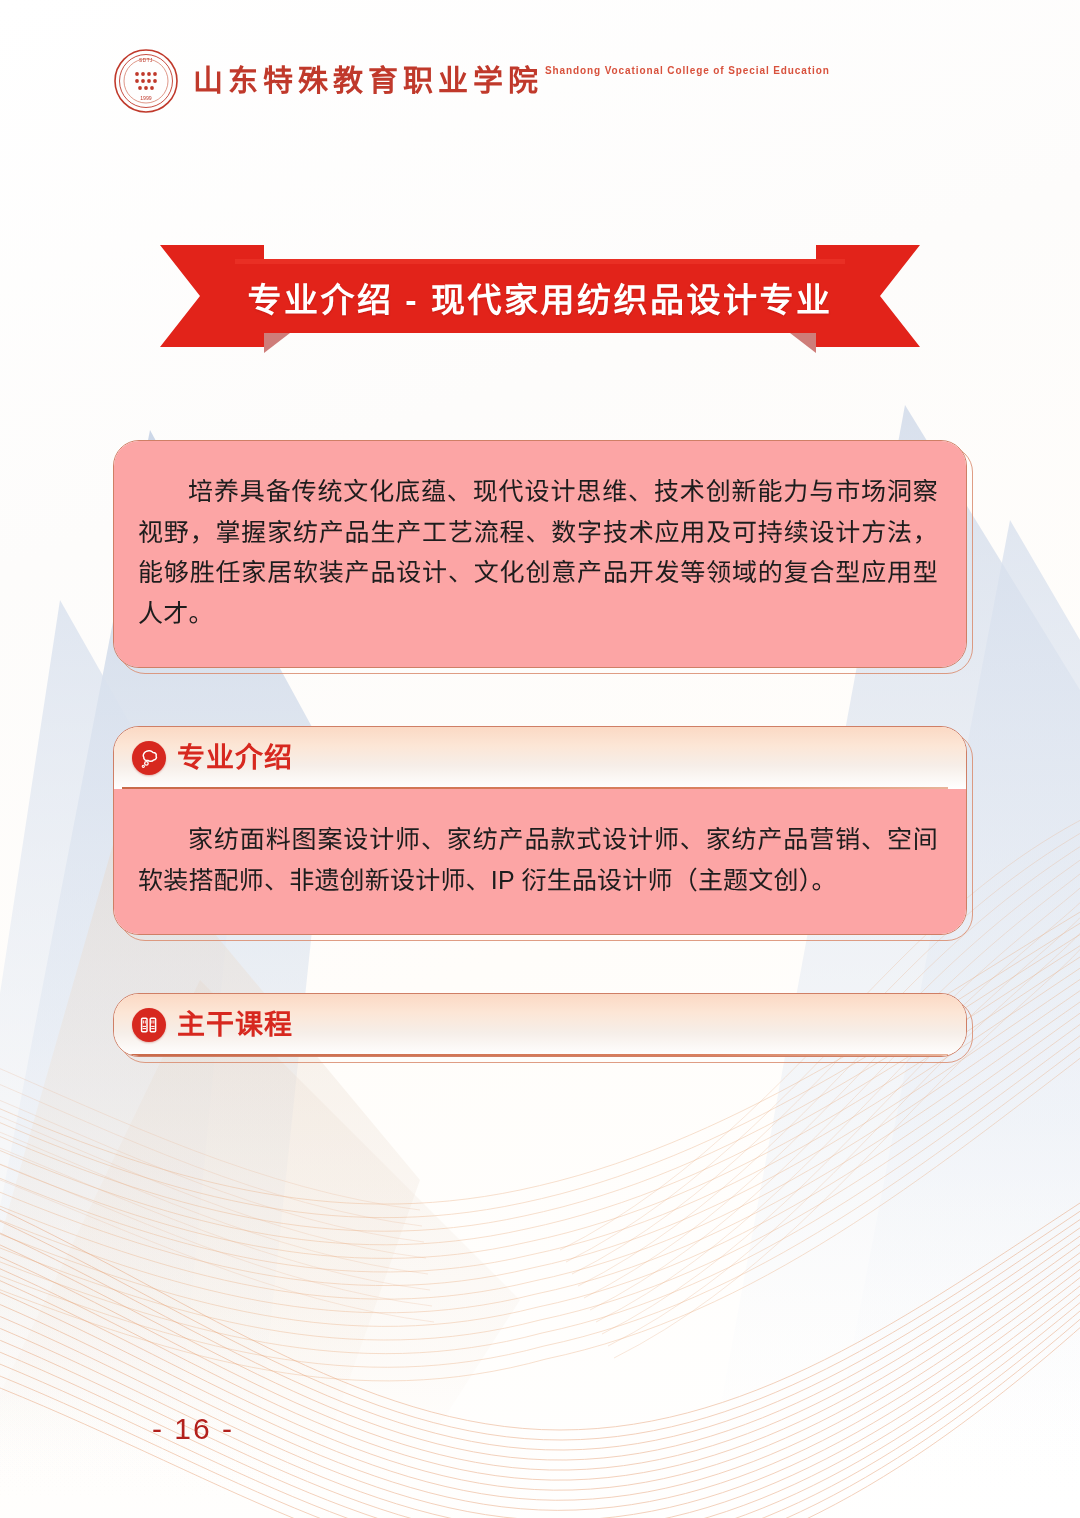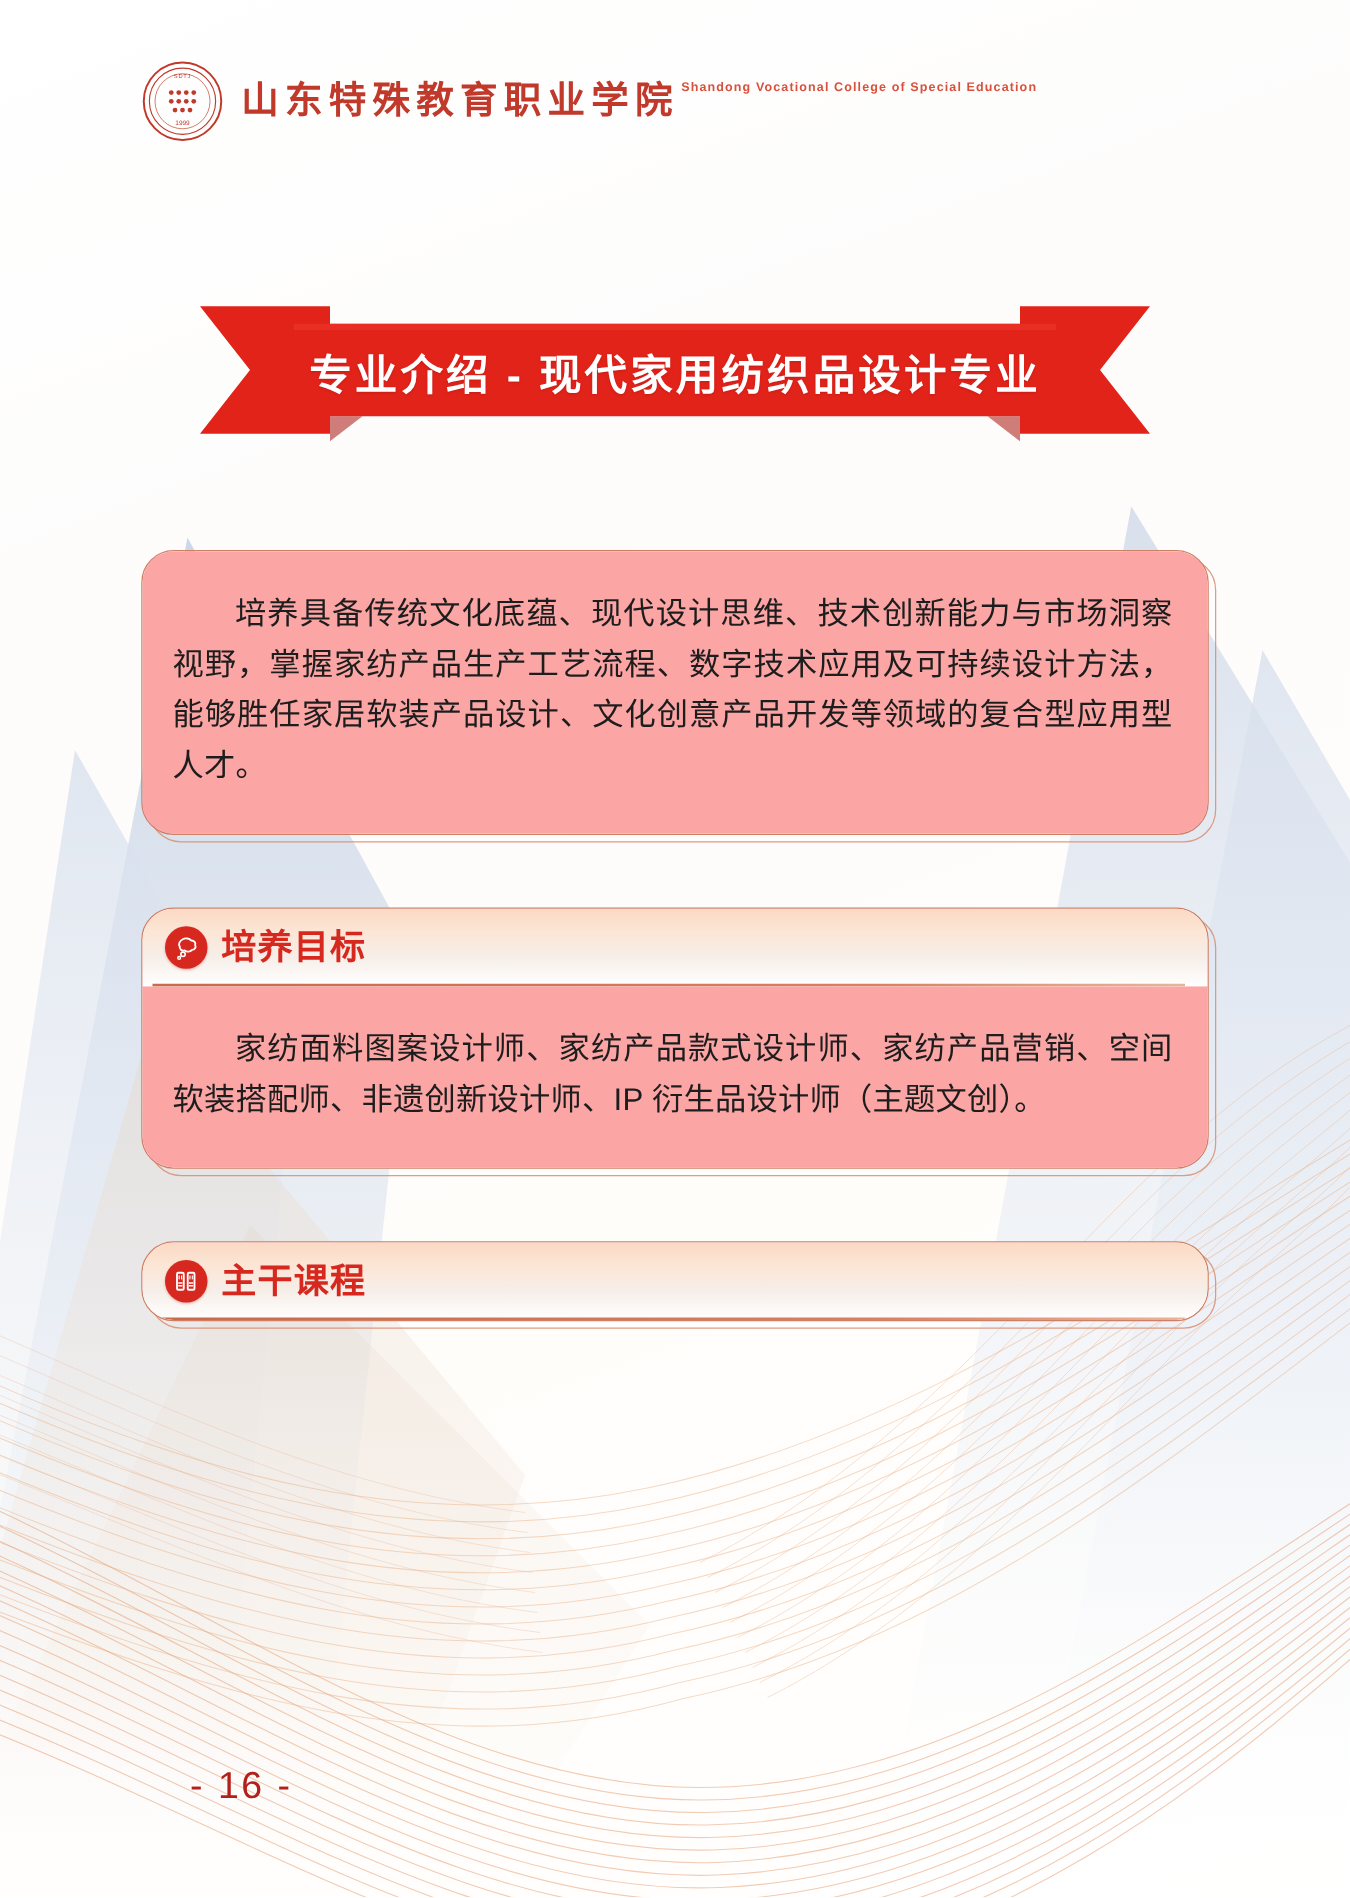--- a/index.html
+++ b/index.html
@@ -379,21 +379,21 @@
         <div class="card-head">
           <span class="sec-icon">
             <svg width="21" height="21" viewBox="0 0 21 21" xmlns="http://www.w3.org/2000/svg">
               <path d="M7.2 3.4 C9.4 2.2 12.6 2.6 13.9 4.4 C16.4 4.3 17.8 6.3 17.1 8.1
                        C18.1 9.7 16.8 11.9 14.6 11.9 C13.2 13.6 10.3 13.7 8.8 12.4
                        C6.4 12.9 4.4 11.2 4.8 9.2 C3.4 7.7 4.6 4.6 7.2 3.4 Z" fill="none" stroke="#ffffff" stroke-width="1.5" stroke-linejoin="round"></path>
               <circle cx="7.4" cy="15.4" r="1.75" fill="none" stroke="#ffffff" stroke-width="1.3"></circle>
               <circle cx="4.3" cy="18.3" r="1.1" fill="none" stroke="#ffffff" stroke-width="1.1"></circle>
             </svg>
           </span>
-          <span class="sec-title">培养目标</span>
+          <span class="sec-title">专业介绍</span>
         </div>
         <div class="card-body">
           <p>家纺面料图案设计师、家纺产品款式设计师、家纺产品营销、空间软装搭配师、非遗创新设计师、IP 衍生品设计师（主题文创）。</p>
         </div>
       </div>
     </div>
 
     <div class="card">
       <div class="card-outer"></div>
       <div class="card-inner">

